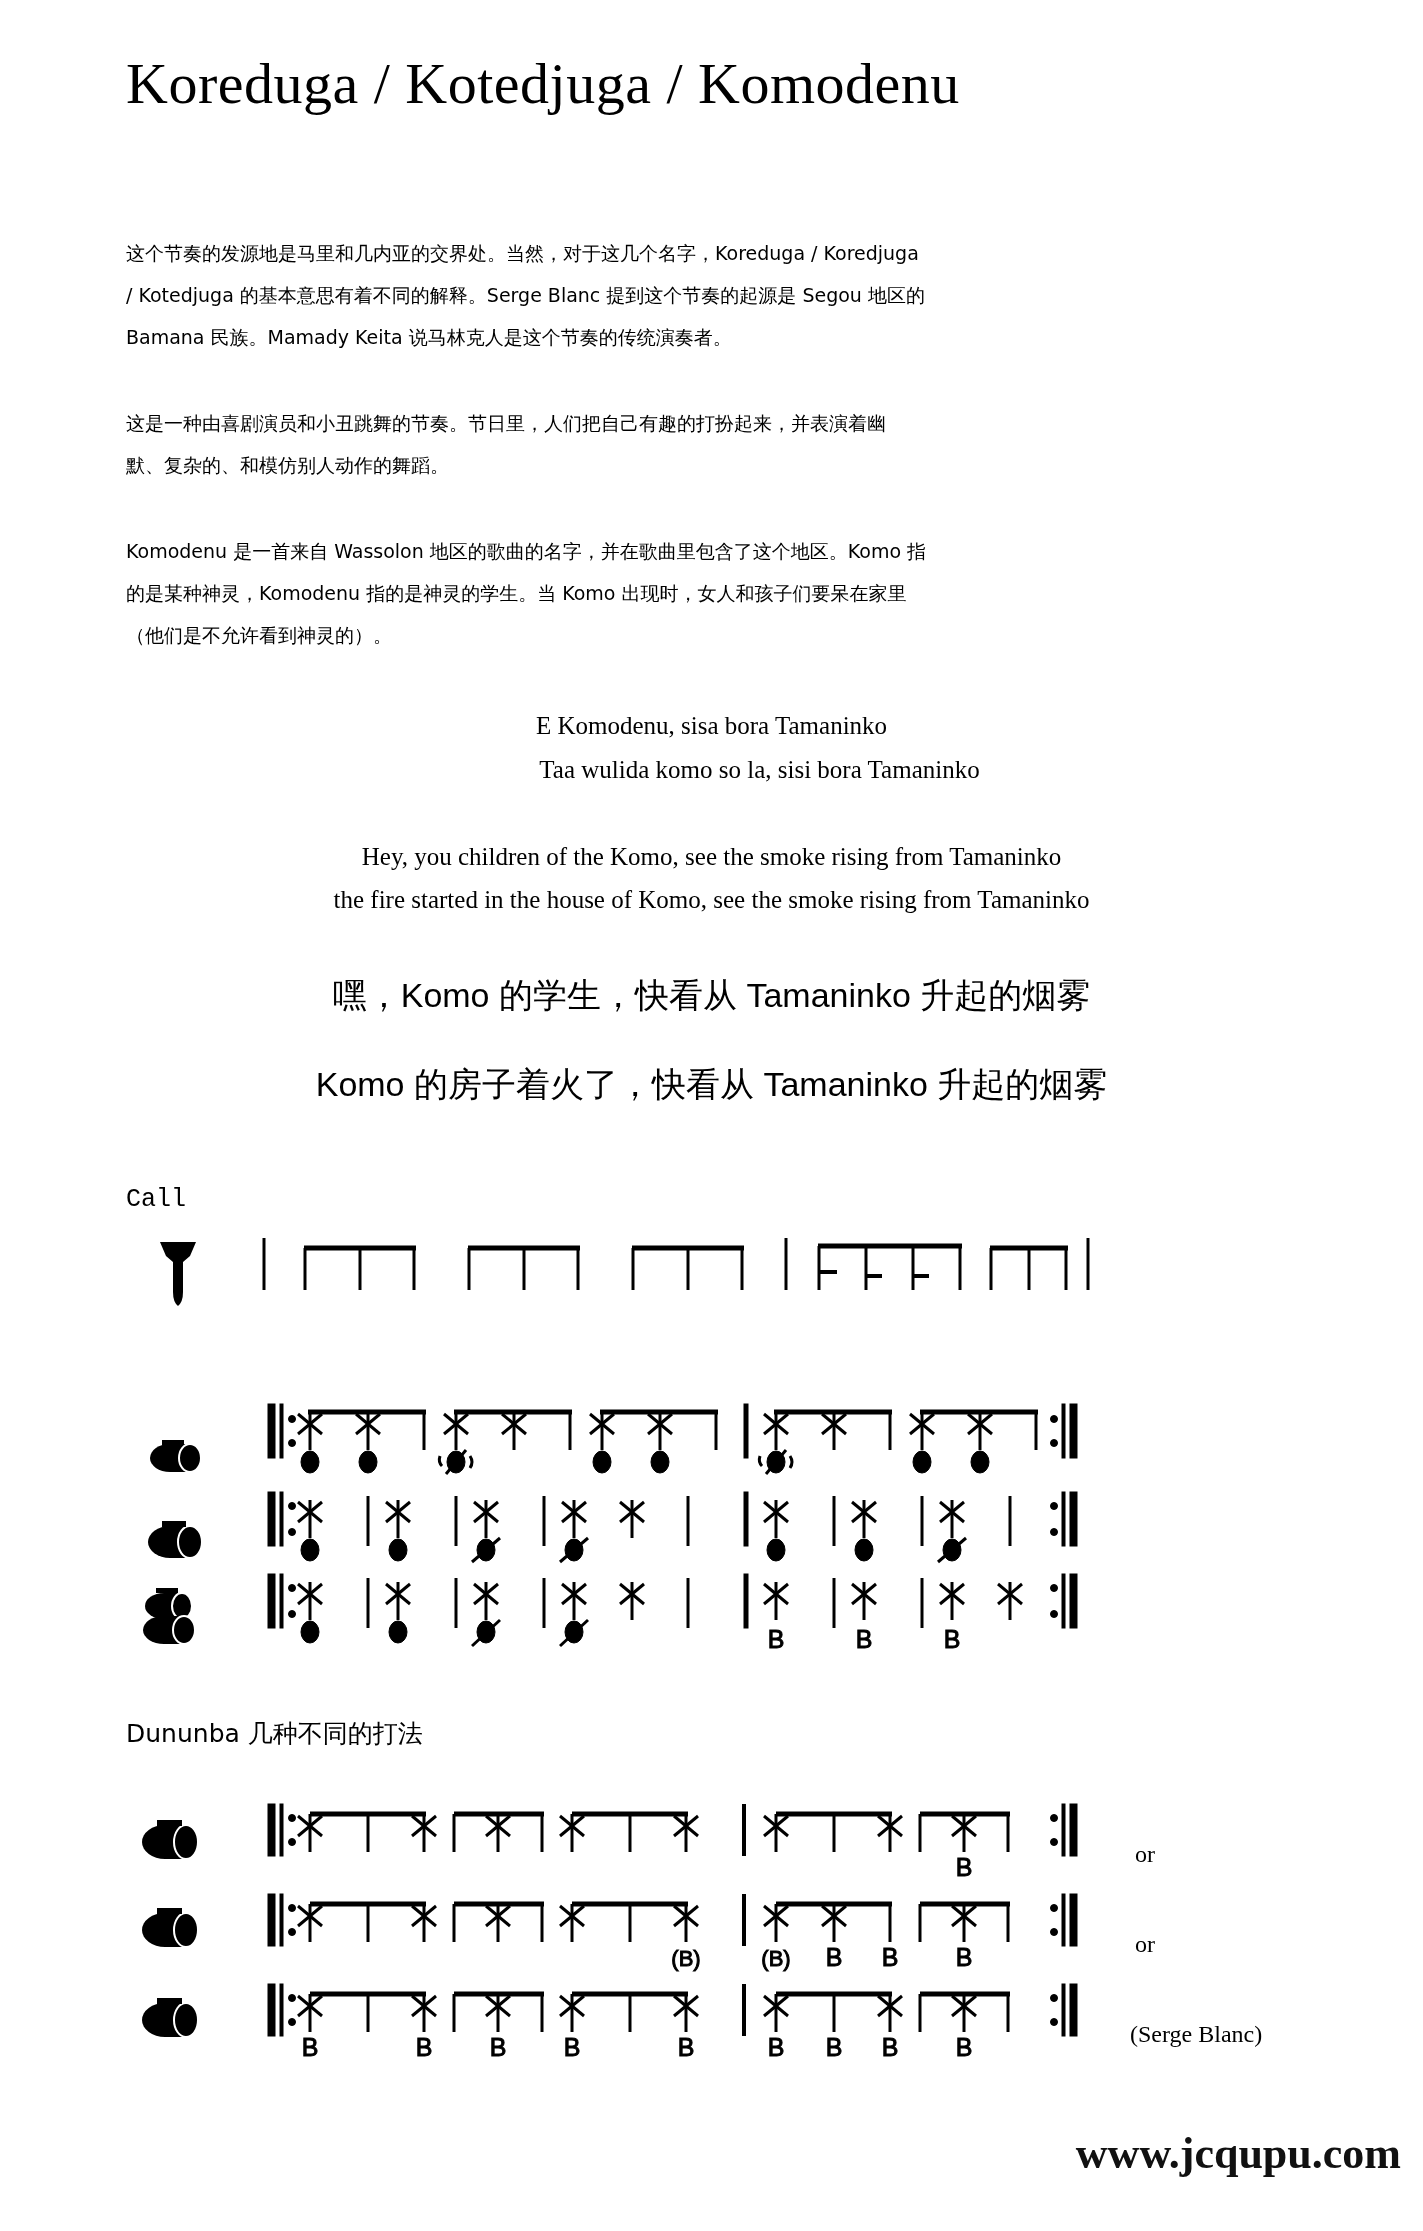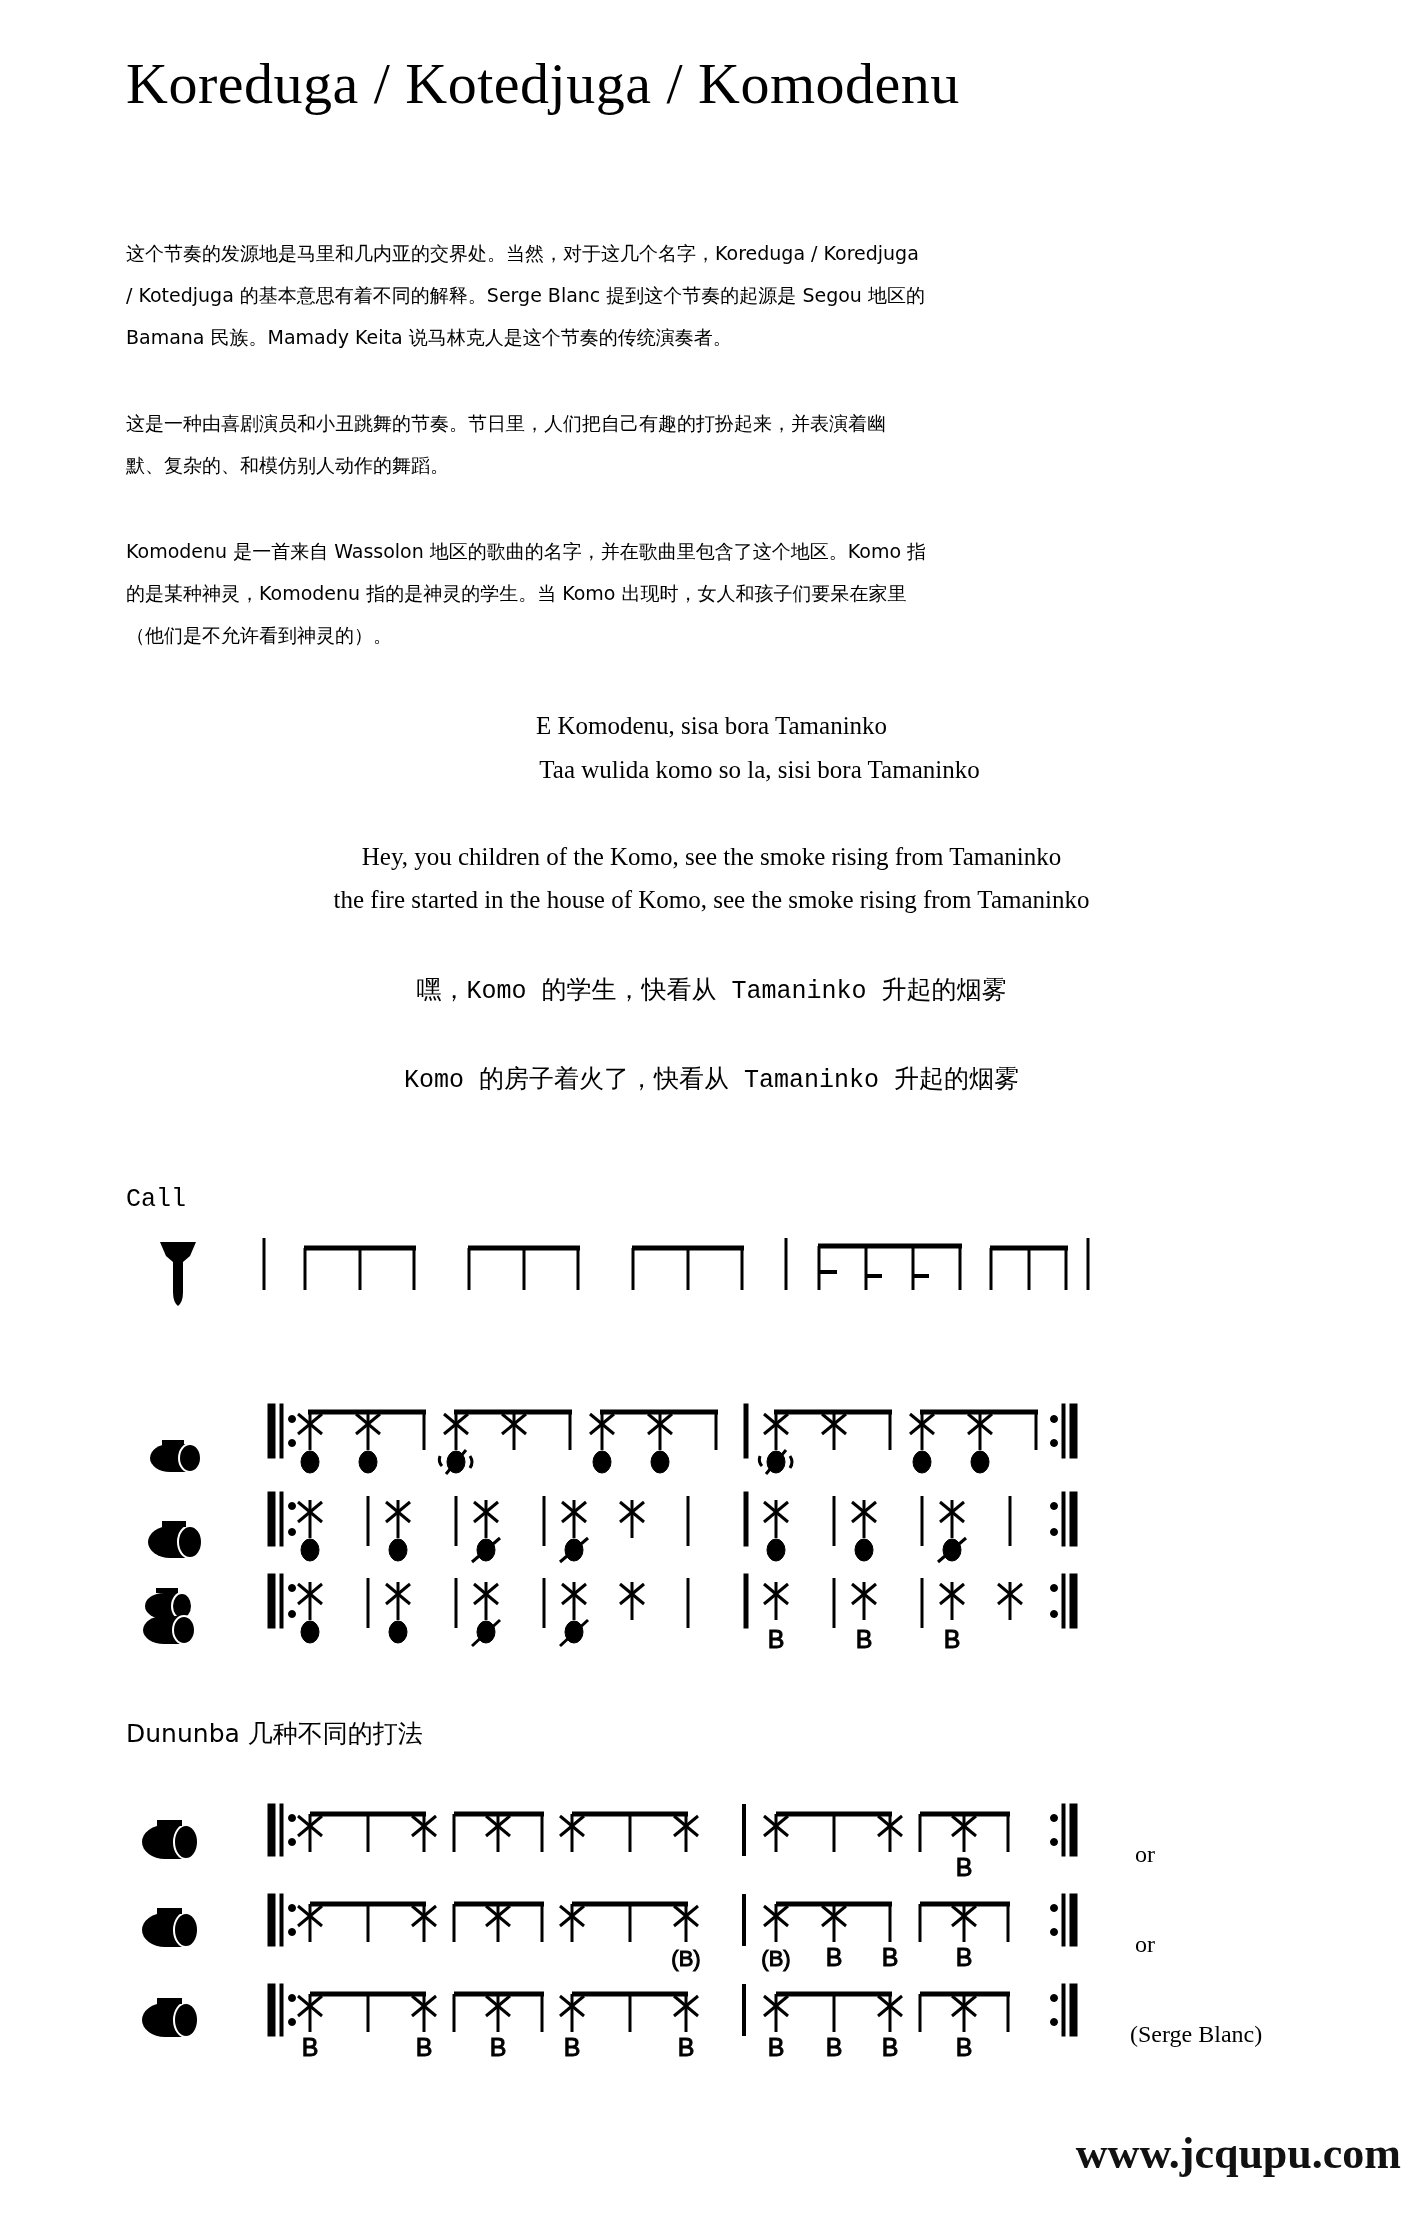--- a/index.html
+++ b/index.html
@@ -21,21 +21,21 @@
     font-size:19px; line-height:42px; text-align:justify;
     font-family:"DejaVu Sans","Liberation Sans",sans-serif;
   }
   .para .ln { display:block; white-space:nowrap; }
 
   .centerline {
     position:absolute; left:0; width:1423px; text-align:center;
     font-size:25px; white-space:nowrap;
   }
   .centerline.serif { font-family:"Liberation Serif","DejaVu Serif",serif; }
-  .centerline.cjk   { font-family:Liberation Mono, monospace; font-size:25px;text-align:center; }
+  .centerline.cjk   { font-family:Liberation Sans, sans-serif; font-size:34px;text-align:center; }
 
   .sectlabel {
     position:absolute; font-size:25px;
     font-family:Liberation Mono, monospace;
     white-space:nowrap;
   }
   .sectlabel.cjkmix { font-family:"DejaVu Sans","Liberation Sans",sans-serif; }
 
   .or-label {
     position:absolute; font-size:24px;

